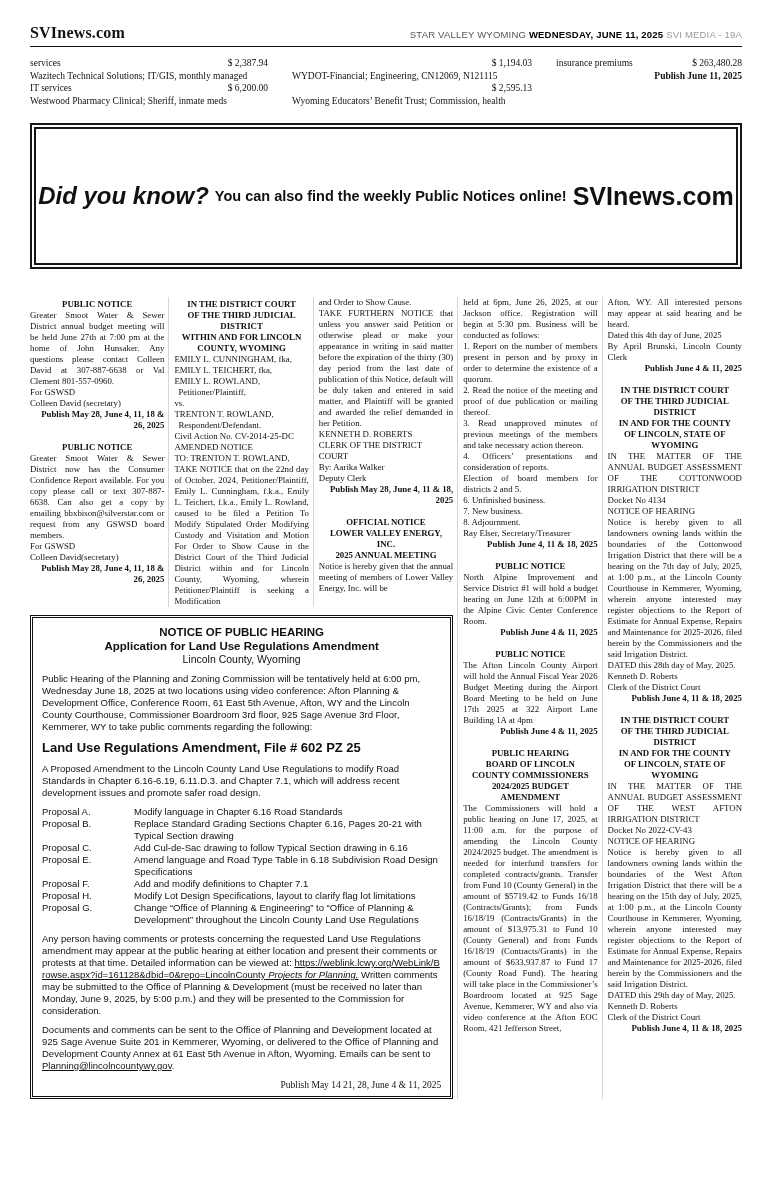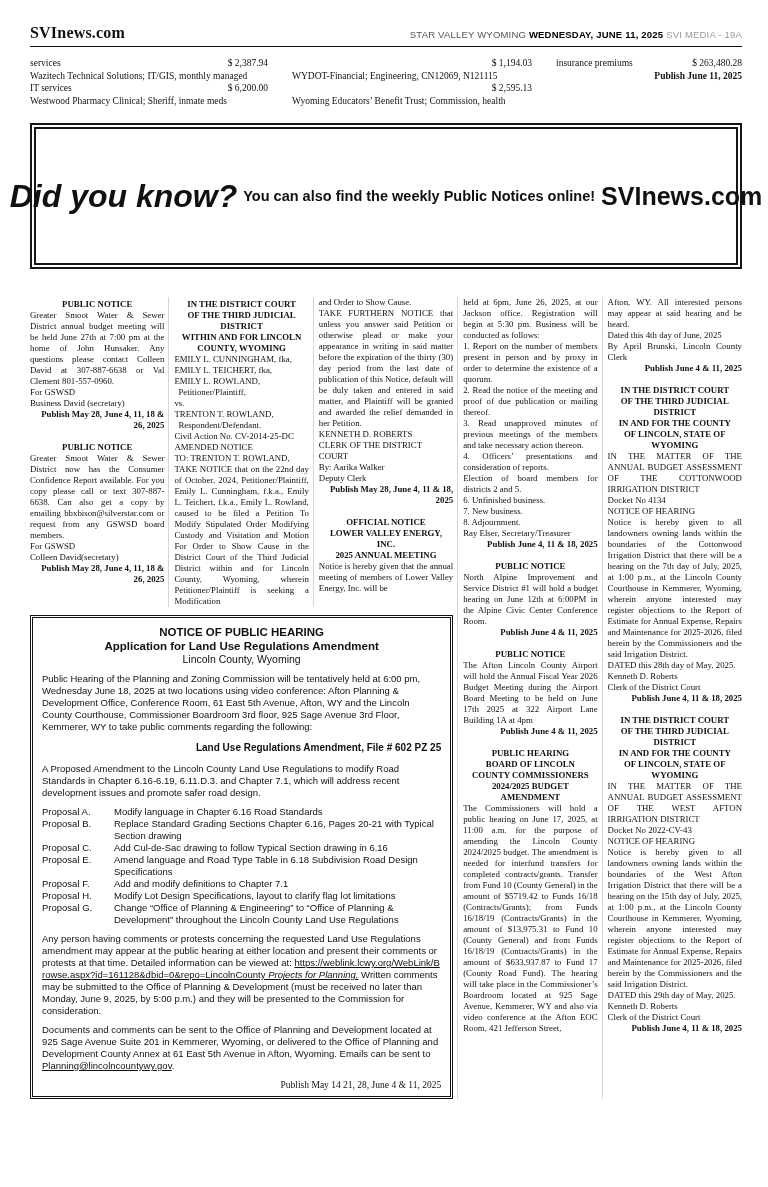--- a/index.html
+++ b/index.html
@@ -21,21 +21,21 @@
   .payments { display:flex; gap:24px; margin-top:10px; font-size:9.5px; line-height:12.5px; }
   .pay-col1 { width:238px; } .pay-col2 { width:240px; } .pay-col3 { flex:1; }
   .pay-row  { display:flex; justify-content:flex-start; white-space:nowrap;gap:43px; }
   .pay-row.bold { font-weight:bold; }
   .pay-left { overflow:visible; }
   .pay-right{ margin-left:auto; }
   
   .banner { margin-top:16px; height:146px; border:6px double #151515;
     display:flex; align-items:center; justify-content:center; box-sizing:border-box;
     font-family:"Liberation Sans", sans-serif; white-space:nowrap; }
-  .banner .b1 { font-size:32px; font-weight:bold; font-style:italic; margin-right:6px; }
+  .banner .b1 { font-size:24px; font-weight:bold; font-style:italic; margin-right:6px; }
   .banner .b2 { font-size:14.5px; font-weight:bold; margin-right:6px; }
   .banner .b3 { font-size:25px; font-weight:bold; }
   
   .main { margin-top:28px; display:grid; grid-template-columns:repeat(5,1fr); column-gap:10px; }
   .ncol { font-size:8.8px; line-height:11px; }
   .colA { grid-column:1; grid-row:1; }
   .colB { grid-column:2; grid-row:1; }
   .colC { grid-column:3; grid-row:1; }
   .colD { grid-column:4; grid-row:1 / 3; }
   .colE { grid-column:5; grid-row:1 / 3; }
@@ -45,22 +45,22 @@
   .blk-pl { text-align:left; }
   .blk-pli{ text-align:left; padding-left:4px; }
   .blk-pub{ font-weight:bold; text-align:right; margin-bottom:11px; }
   
   .hearing-box { grid-column:1 / 4; grid-row:2; margin-top:8px; border:3px double #111;
     box-sizing:border-box; padding:7px 9px 5px 9px;
     font-family:"Liberation Sans", sans-serif; font-size:9.5px; line-height:12px; }
   .box-title1,.box-title2 { text-align:center; font-weight:bold; font-size:11.5px; line-height:14px; }
   .box-title3 { text-align:center; font-size:10.5px; line-height:13px; }
   .box-par { margin:7px 0; }
-  .box-sub { text-align:right; font-weight:bold; font-size:10px; margin:9px 0; }
-  .proposal-row  { display:flex; }
+  .box-sub { text-align:left; font-weight:bold; font-size:13px; margin:9px 0; }
+  .proposal-row  { display:flex;gap:20px; }
   .proposal-label{ flex:none; width:72px; }
   .proposal-text { flex:1; }
   .box-link  { text-decoration:underline; color:#111; cursor:pointer; word-break:break-all; }
   .box-ital  { font-style:italic; text-decoration:underline; }
   .box-email { text-decoration:underline; color:#111; cursor:pointer; }
   .box-publish { font-family:"Liberation Serif", serif; font-weight:normal; text-align:right;
     font-size:9.5px; margin-top:4px; }
 </style>
 </head>
 <body>
@@ -129,21 +129,21 @@
     <span class="b1">Did you know?</span>
     <span class="b2">You can also find the weekly Public Notices online!</span>
     <span class="b3">SVInews.com</span>
   </section>
 
   <section class="main">
     <div class="ncol colA">
         <div class="blk blk-h">PUBLIC NOTICE</div>
         <div class="blk blk-p">Greater Smoot Water &amp; Sewer District annual budget meeting will be held June 27th at 7:00 pm at the home of John Hunsaker. Any questions please contact Colleen David at 307-887-6638 or Val Clement 801-557-0960.</div>
         <div class="blk blk-pl">For GSWSD</div>
-        <div class="blk blk-pl">Business David (secretary)</div>
+        <div class="blk blk-pl">Colleen David (secretary)</div>
         <div class="blk blk-pub">Publish May 28, June 4, 11, 18 &amp; 26, 2025</div>
         <div class="blk blk-h">PUBLIC NOTICE</div>
         <div class="blk blk-p">Greater Smoot Water &amp; Sewer District now has the Consumer Confidence Report available. For you copy please call or text 307-887-6638. Can also get a copy by emailing bbxbison@silverstar.com or request from any GSWSD board members.</div>
         <div class="blk blk-pl">For GSWSD</div>
         <div class="blk blk-pl">Colleen David(secretary)</div>
         <div class="blk blk-pub">Publish May 28, June 4, 11, 18 &amp; 26, 2025</div>
       </div>
     <div class="ncol colB">
         <div class="blk blk-h">IN THE DISTRICT COURT
 OF THE THIRD JUDICIAL

